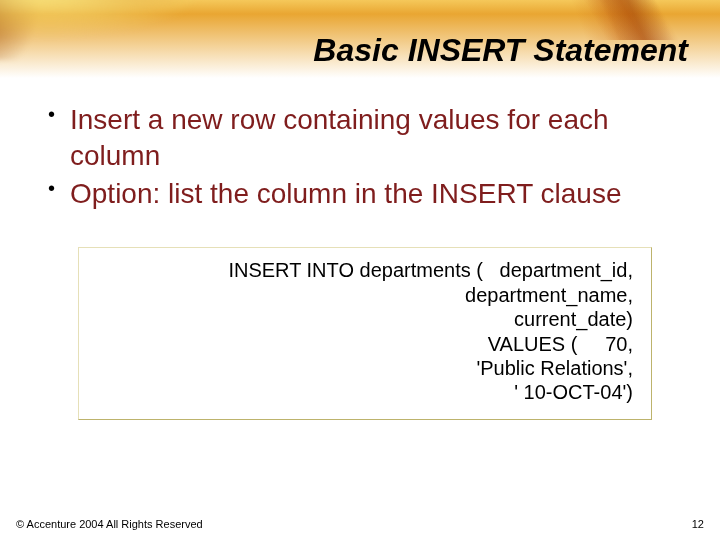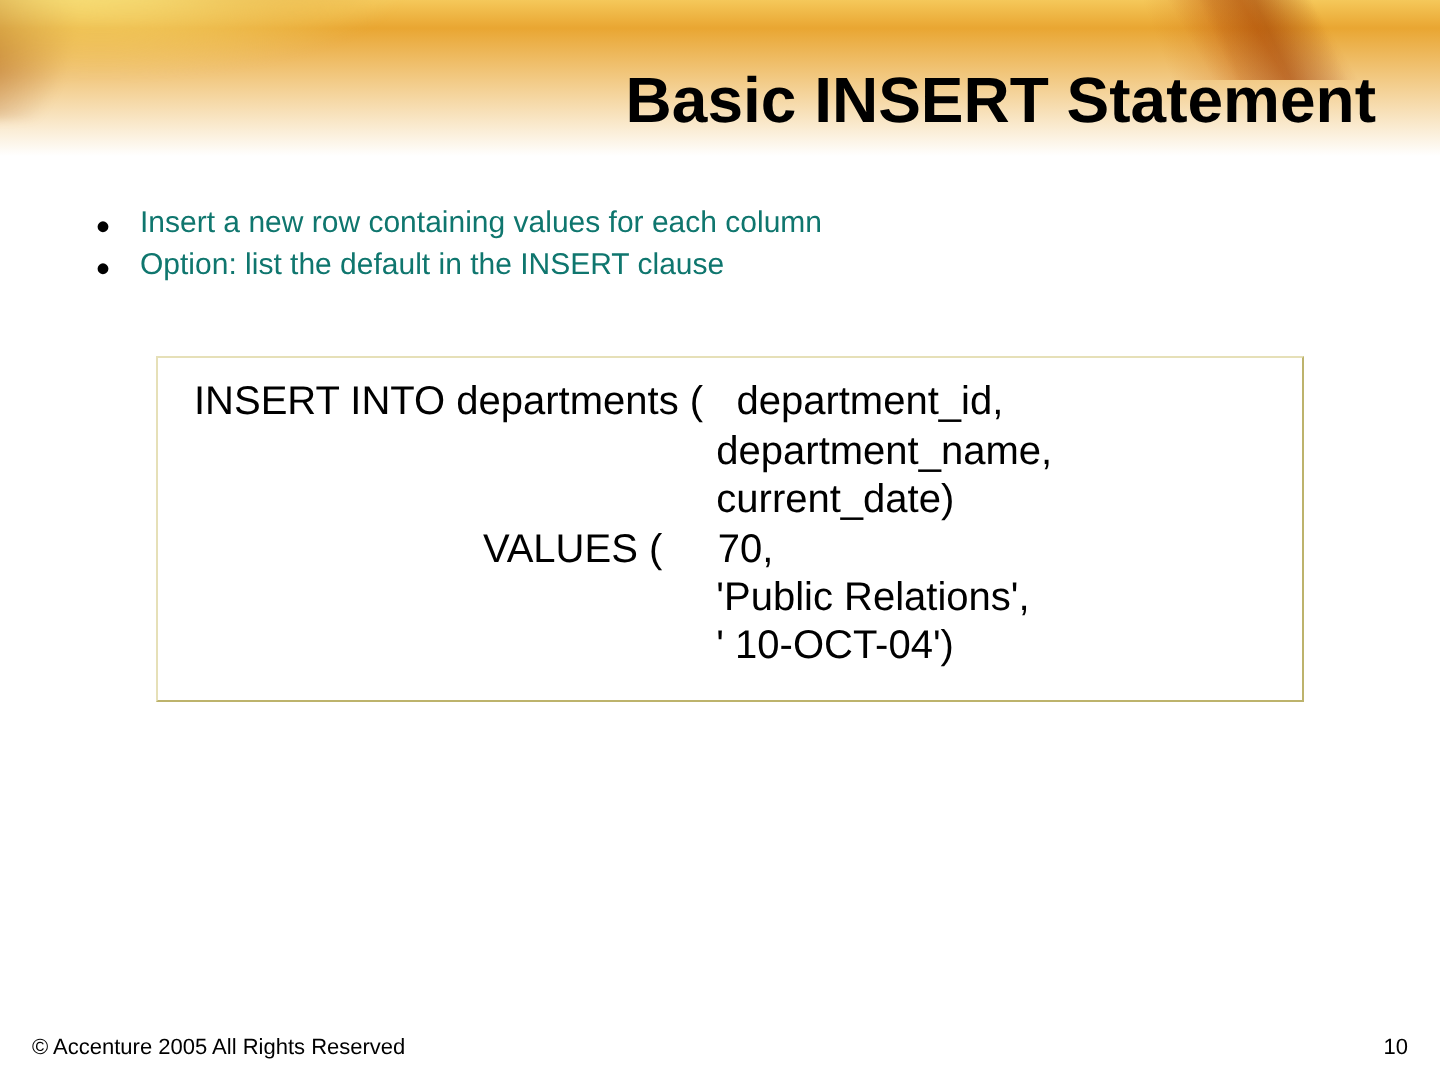--- a/index.html
+++ b/index.html
@@ -41,34 +41,35 @@
   .title {
     position: absolute;
     top: 32px;
     right: 32px;
     left: 200px;
     text-align: right;
     font-size: 32px;
     font-weight: bold;
     color: #000;
     font-family: Arial, Helvetica, sans-serif;
+    font-style: italic;
   }
   .content {
     padding: 24px 40px 0 40px;
   }
   ul.bullets {
     list-style: none;
     padding-left: 4px;
   }
   ul.bullets li {
     position: relative;
     padding-left: 26px;
-    font-size: 15px;
+    font-size: 28px;
     line-height: 1.28;
-    color: #0f766e;
+    color: #7f1d1d;
     margin-bottom: 2px;
   }
   ul.bullets li::before {
     content: "•";
     position: absolute;
     left: 4px;
     top: 0;
     font-size: 20px;
     color: #000;
   }
@@ -77,20 +78,21 @@
     background: #ffffff;
     border-top: 1px solid #e6e0b8;
     border-left: 1px solid #e6e0b8;
     border-right: 1px solid #bdb36c;
     border-bottom: 1px solid #bdb36c;
     padding: 10px 18px 14px 18px;
     font-size: 20px;
     line-height: 1.22;
     color: #000;
     font-family: Arial, Helvetica, sans-serif;
+    text-align: right;
   }
   .codeblock pre {
     font-family: Arial, Helvetica, sans-serif;
     white-space: pre;
     margin: 0;
   }
   .footer {
     position: absolute;
     bottom: 10px;
     left: 16px;
@@ -108,27 +110,27 @@
 </head>
 <body>
 
 <div class="banner"></div>
 
 <div class="title">Basic INSERT Statement</div>
 
 <div class="content">
   <ul class="bullets">
     <li>Insert a new row containing values for each column</li>
-    <li>Option: list the default in the INSERT clause</li>
+    <li>Option: list the column in the INSERT clause</li>
   </ul>
 
   <div class="codeblock">
     <pre>INSERT INTO departments (   department_id,
                                                department_name,
                                                current_date)
                           VALUES (     70,
                                                'Public Relations',
                                                ' 10-OCT-04')</pre>
   </div>
 </div>
 
-<div class="footer">© Accenture 2005 All Rights Reserved</div>
-<div class="pagenum">10</div>
+<div class="footer">© Accenture 2004 All Rights Reserved</div>
+<div class="pagenum">12</div>
 
 </body></html>

